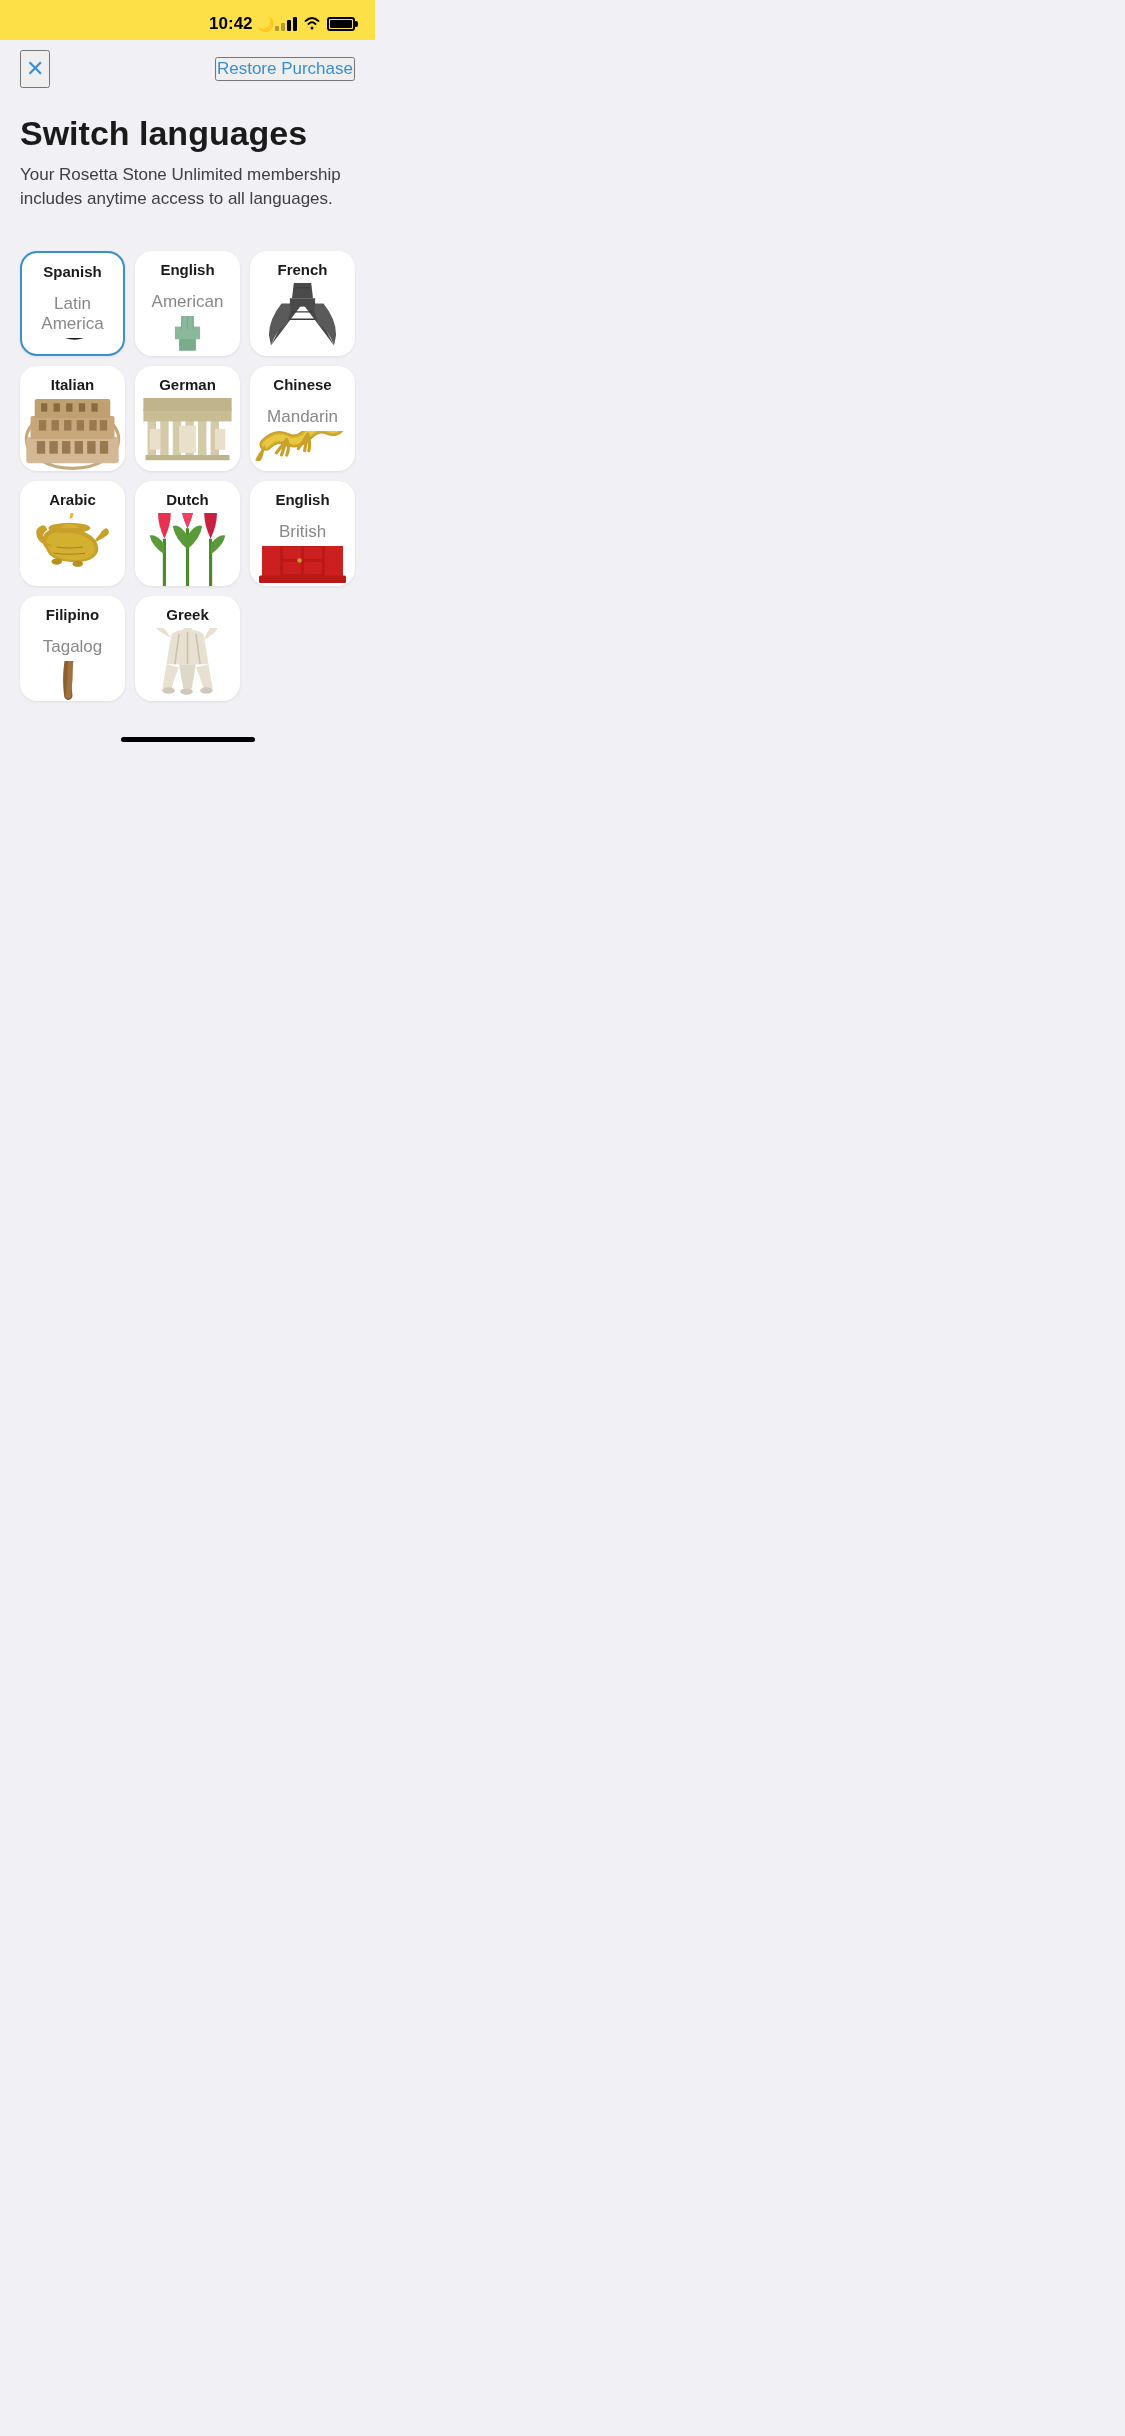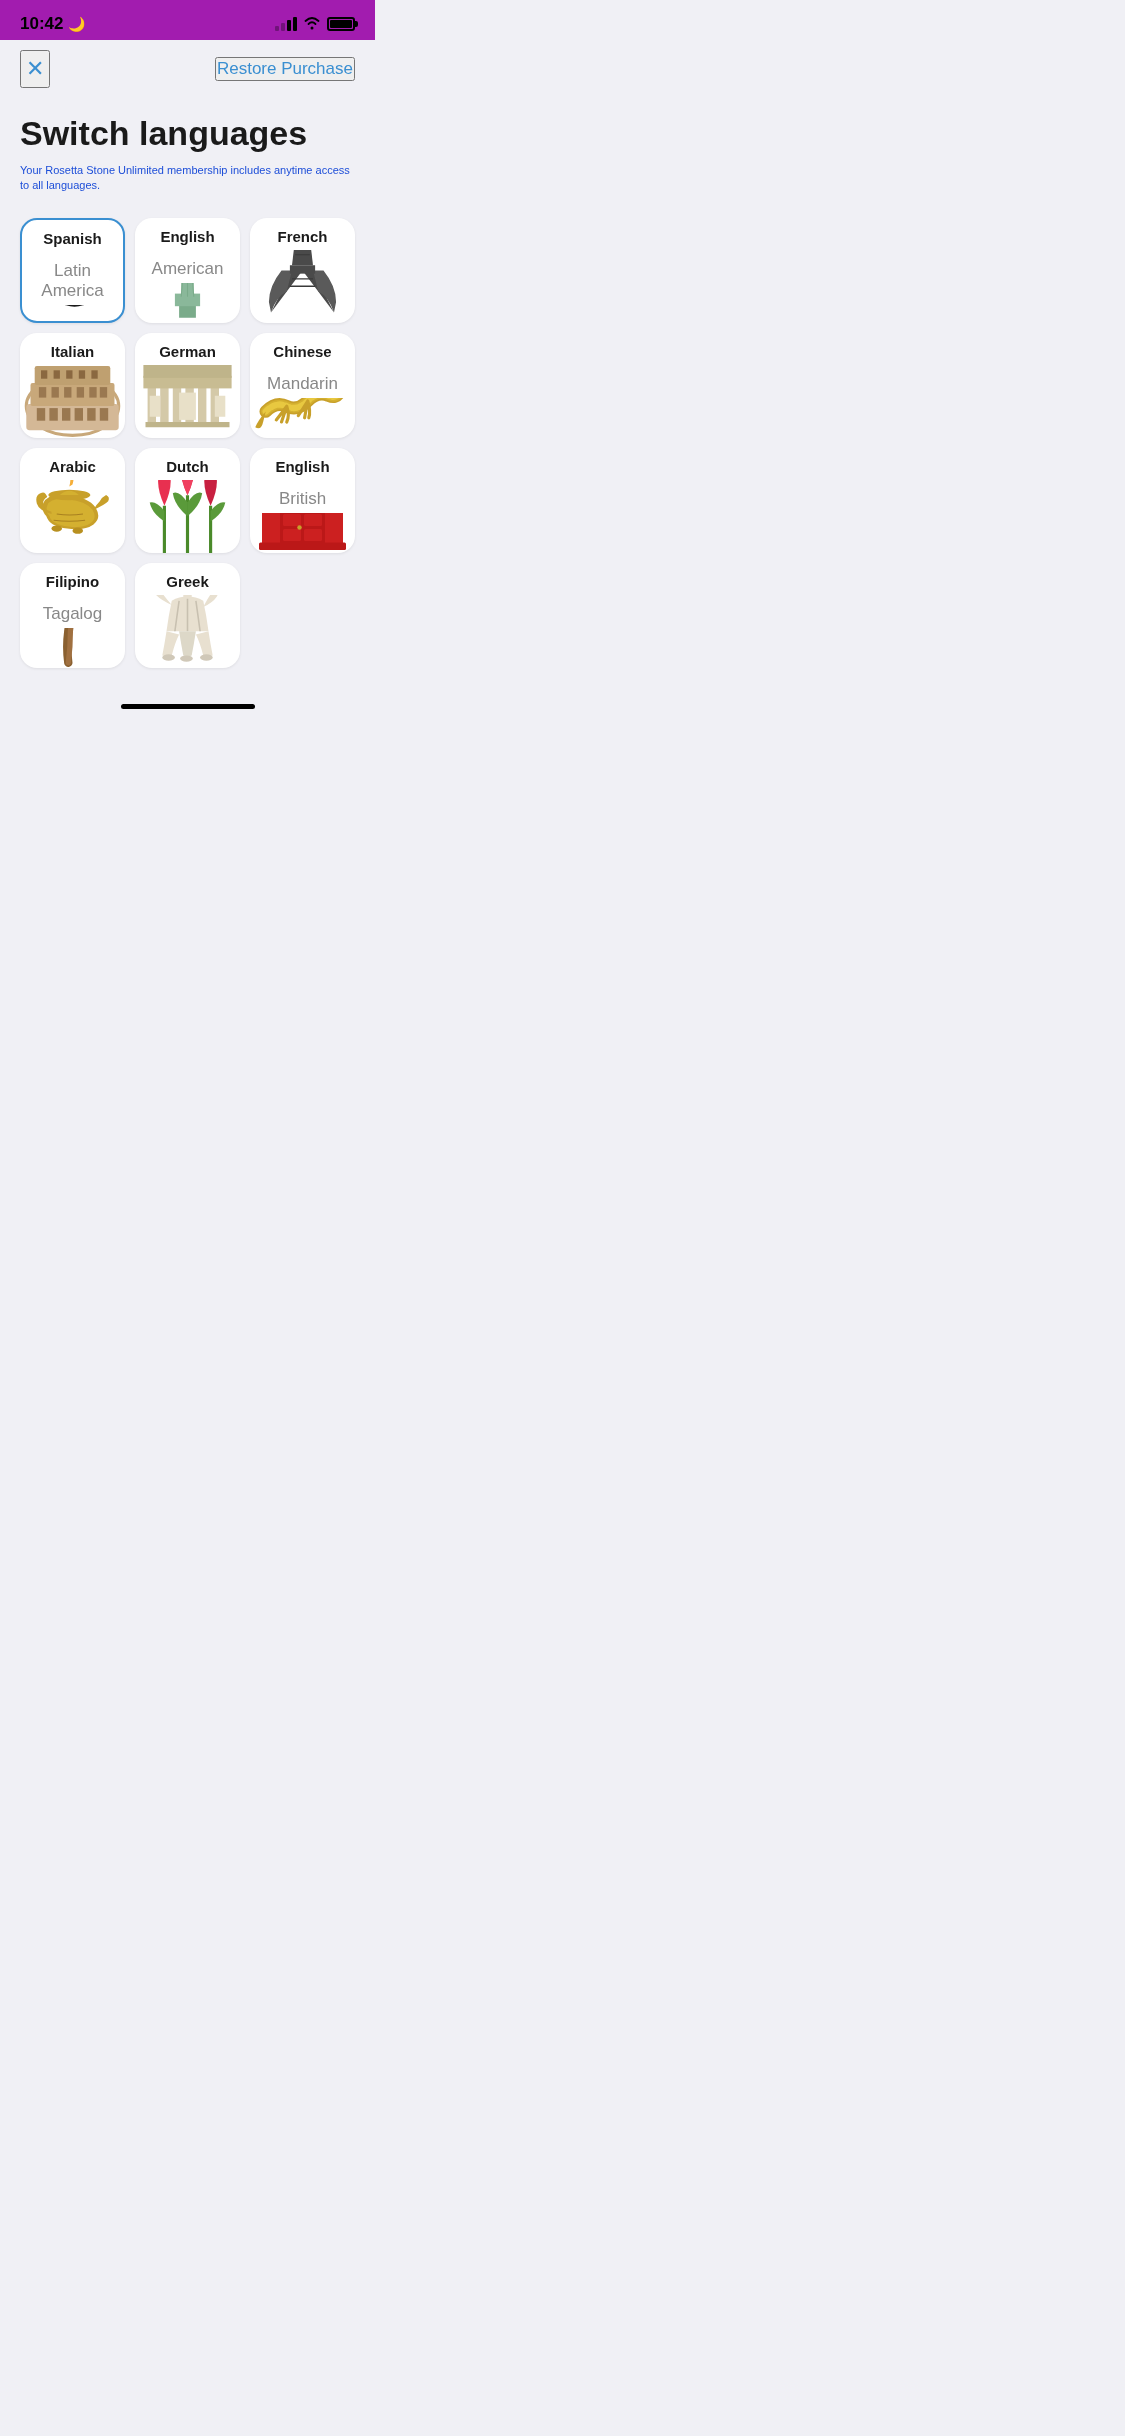--- a/index.html
+++ b/index.html
@@ -8,24 +8,24 @@
     body {
       width: 375px;
       min-height: 812px;
       background: #f0f0f5;
       font-family: -apple-system, BlinkMacSystemFont, 'Helvetica Neue', sans-serif;
       overflow-x: hidden;
     }
 
     .status-bar {
       display: flex;
-      justify-content: space-between;
+      justify-content: flex-end;
       align-items: center;
       padding: 14px 20px 6px;
-      background: #a21caf;
+      background: #fde047;
     }
 
     .status-time {
       font-size: 17px;
       font-weight: 600;
       color: #000;
     }
 
     .status-icons {
       display: flex;
@@ -108,24 +108,24 @@
 
     .page-title {
       font-size: 34px;
       font-weight: 700;
       color: #1a1a1a;
       line-height: 1.15;
       margin-bottom: 10px;
     }
 
     .page-subtitle {
-      font-size: 11px;
-      color: #1d4ed8;
+      font-size: 17px;
+      color: #404040;
       line-height: 1.4;
-      margin-bottom: 24px;
+      margin-bottom: 40px;
     }
 
     .language-grid {
       display: grid;
       grid-template-columns: repeat(3, 1fr);
       gap: 10px;
     }
 
     .language-card {
       background: #fff;

